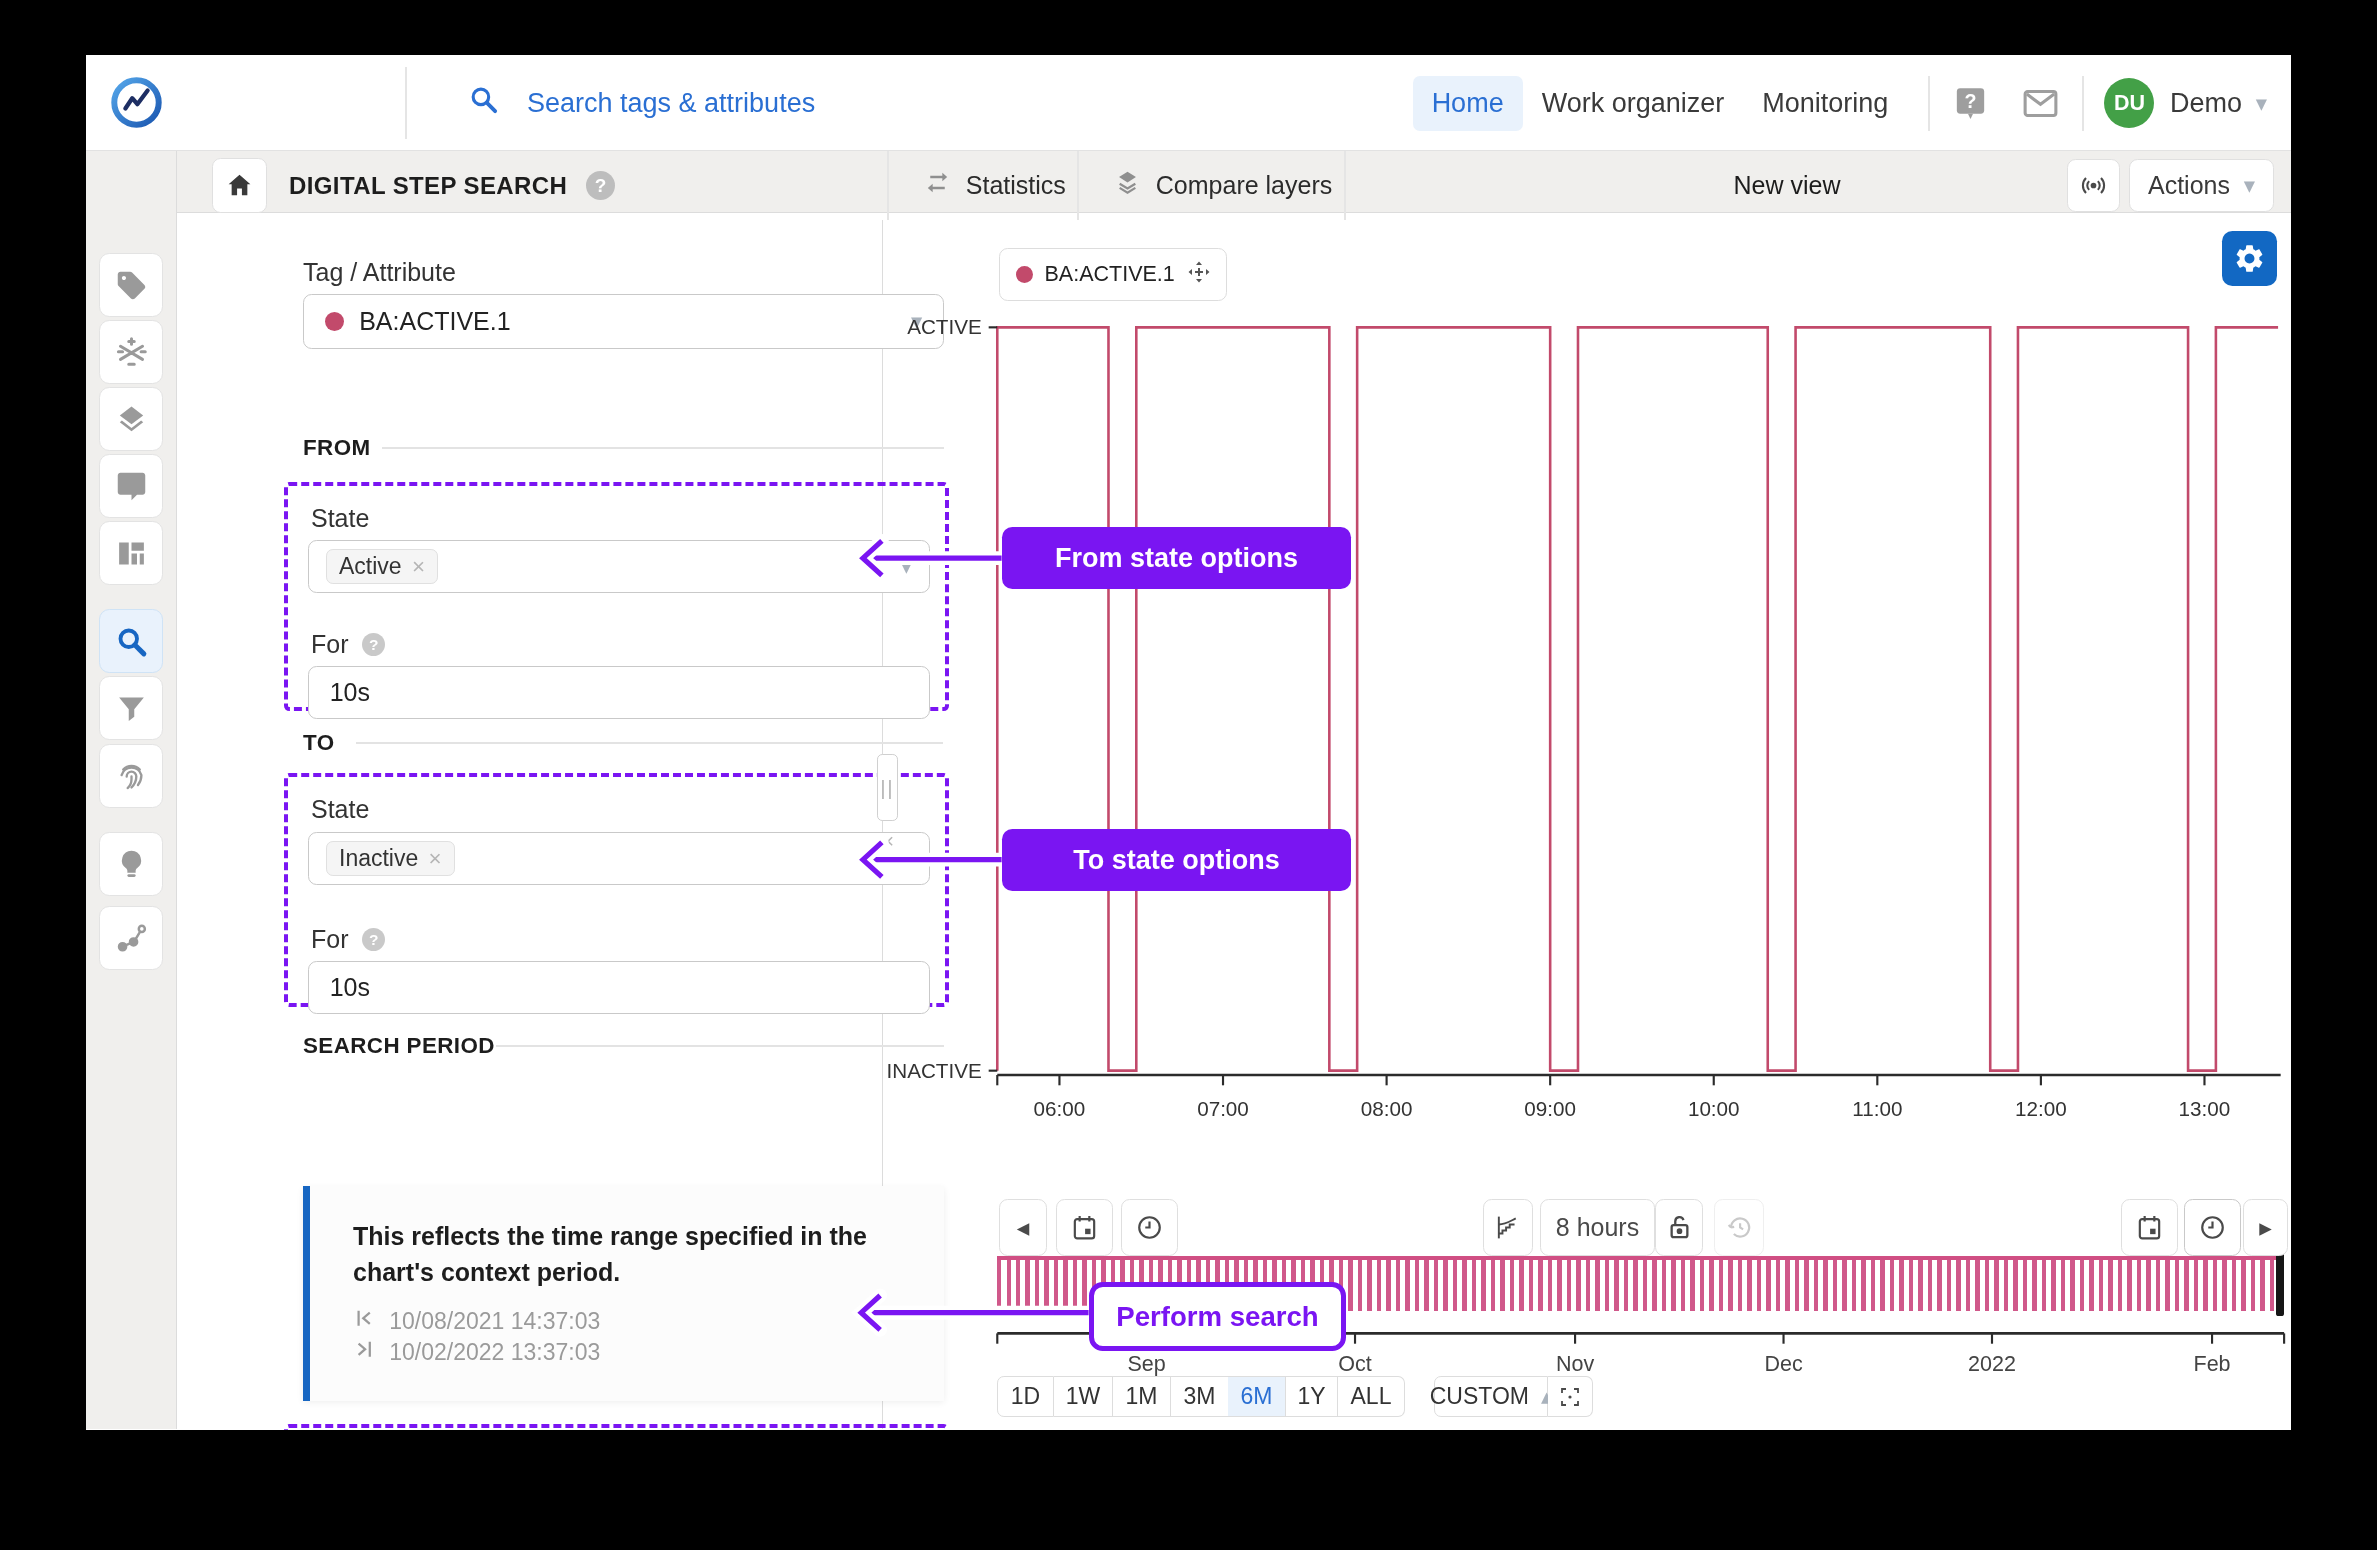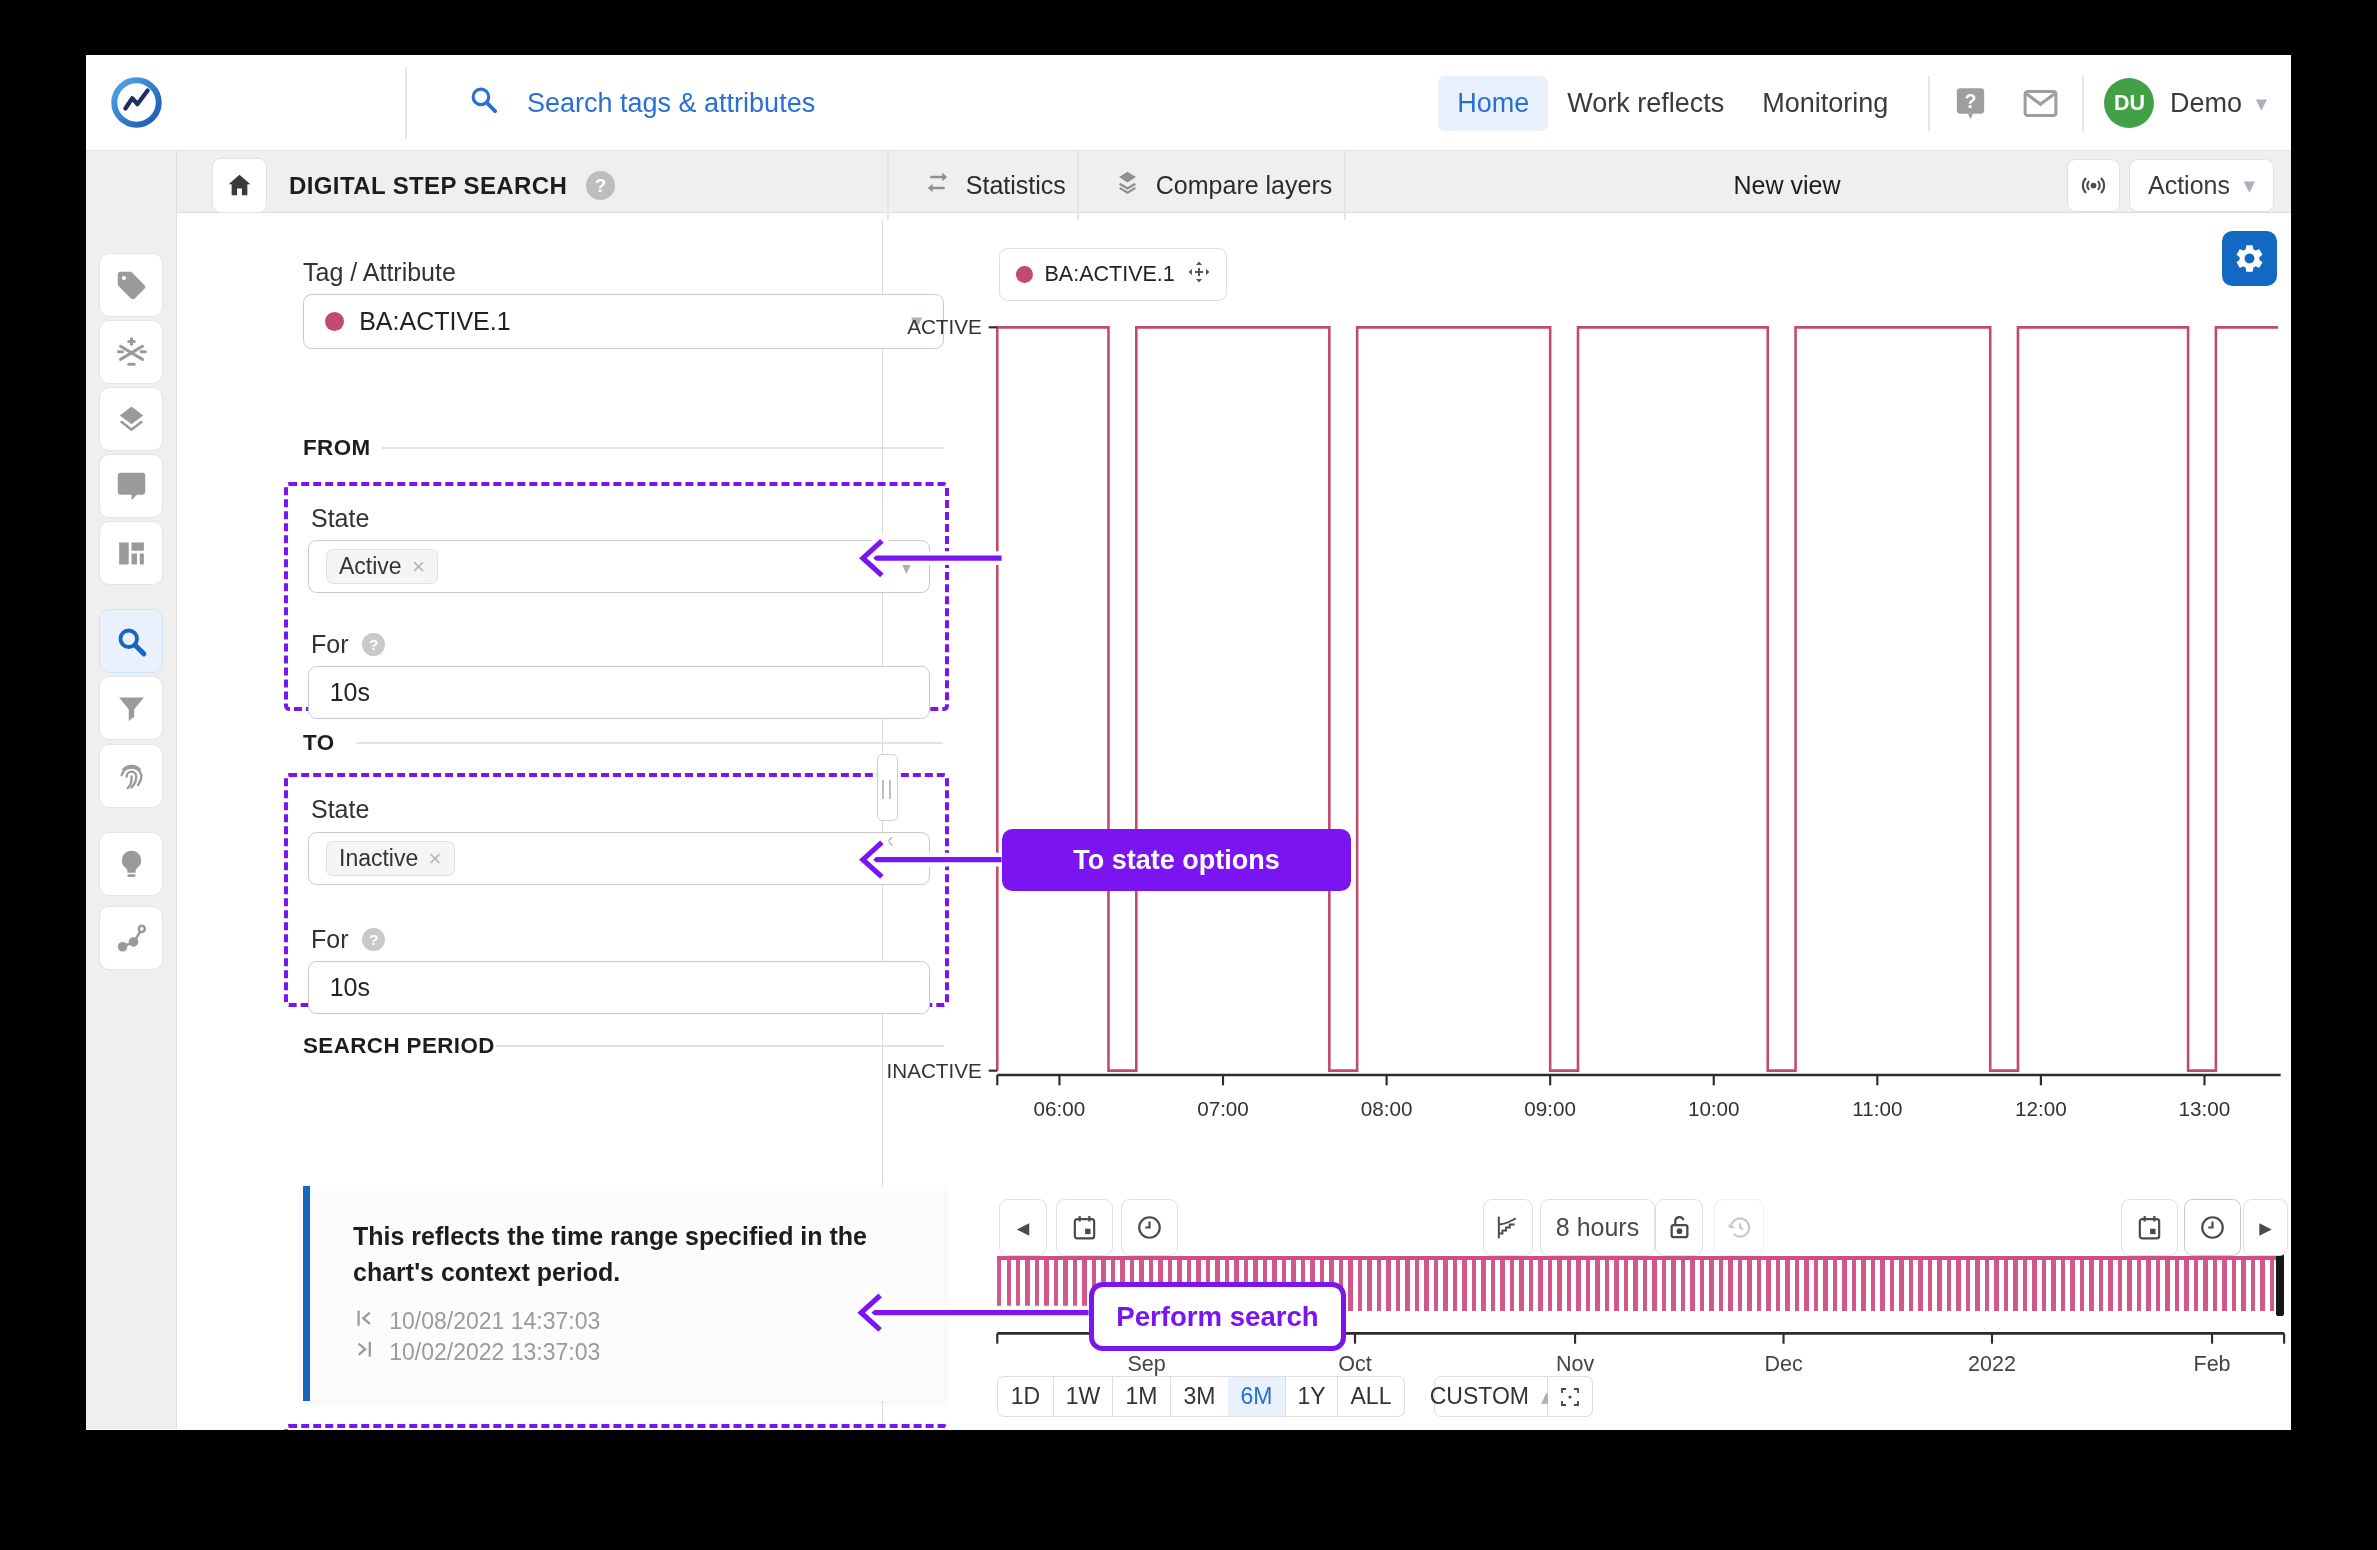--- a/index.html
+++ b/index.html
@@ -89,21 +89,21 @@
       <span>
         <svg width="31" height="31" viewBox="0 0 24 24">
               <circle cx="10" cy="10" r="6" fill="none" stroke="#2a6fd3" stroke-width="2.4"></circle>
               <path d="M14.5 14.5L21 21" stroke="#2a6fd3" stroke-width="3" stroke-linecap="round"></path>
             </svg>
       </span>
       <span>Search tags &amp; attributes</span>
     </div>
     <div class="navitems">
       <div class="navitem active">Home</div>
-      <div class="navitem">Work reflects</div>
+      <div class="navitem">Work organizer</div>
       <div class="navitem">Monitoring</div>
       <div class="vdiv" style="position:static;height:55px;margin:0 20.7px;"></div>
       <div class="iconbtn">
         <svg width="41" height="41" viewBox="0 0 24 24" style="font-size:31px">
               <rect x="4" y="3" width="16" height="15" rx="2" fill="#9e9e9e"></rect>
               <path d="M10.5 18l1.5 3 1.5-3z" fill="#9e9e9e"></path>
               <text x="12" y="14.6" font-size="11.5" fill="#fff" text-anchor="middle" font-weight="bold">?</text>
             </svg>
       </div>
       <div class="iconbtn" style="margin-left:29px;">
@@ -403,20 +403,21 @@
   </div>
   <div class="zbtn" style="left:1462px;width:45px;border-left:none;border-radius:0 6.9px 6.9px 0;">
     <svg width="24" height="24" viewBox="0 0 24 24">
           <g fill="none" stroke="#4a4a4a" stroke-width="1.8">
             <path d="M4 8V4h4M16 4h4v4M20 16v4h-4M8 20H4v-4"></path>
             <circle cx="12" cy="12" r="1.6" fill="#4a4a4a" stroke="none"></circle>
           </g>
         </svg>
   </div>
 
+  <div class="callout" style="left:916px;top:472px;width:349px;height:62px;">From state options</div>
   <div class="callout light" style="left:1003px;top:1227px;width:257px;height:69px;">Perform search</div>
   <div class="callout" style="left:916px;top:774px;width:349px;height:62px;">To state options</div>
 
   <svg class="overlay" id="plot" width="2205" height="1375" viewBox="0 0 2560 1596">
         <path d="M 1058.0 1179 V 316 H 1187.1 V 1179 H 1219.4 V 316 H 1443.5 V 1179 H 1475.8 V 316 H 1699.9 V 1179 H 1732.2 V 316 H 1952.5 V 1179 H 1984.8 V 316 H 2210.8 V 1179 H 2243.0 V 316 H 2440.5 V 1179 H 2472.8 V 316 H 2545.0" fill="none" stroke="#c24a6b" stroke-width="3"></path>
         <line x1="1058" y1="1184" x2="2548" y2="1184" stroke="#2b2b2b" stroke-width="3"></line>
         <line x1="1058" y1="1184" x2="1058" y2="1196" stroke="#2b2b2b" stroke-width="2.5"></line>
         <line x1="1130.1660280970625" y1="1184" x2="1130.1660280970625" y2="1196" stroke="#2b2b2b" stroke-width="2.5"></line>
         <text x="1130.1660280970625" y="1232" text-anchor="middle" font-size="24" fill="#333">06:00</text>
         <line x1="1320.0766283524904" y1="1184" x2="1320.0766283524904" y2="1196" stroke="#2b2b2b" stroke-width="2.5"></line>

